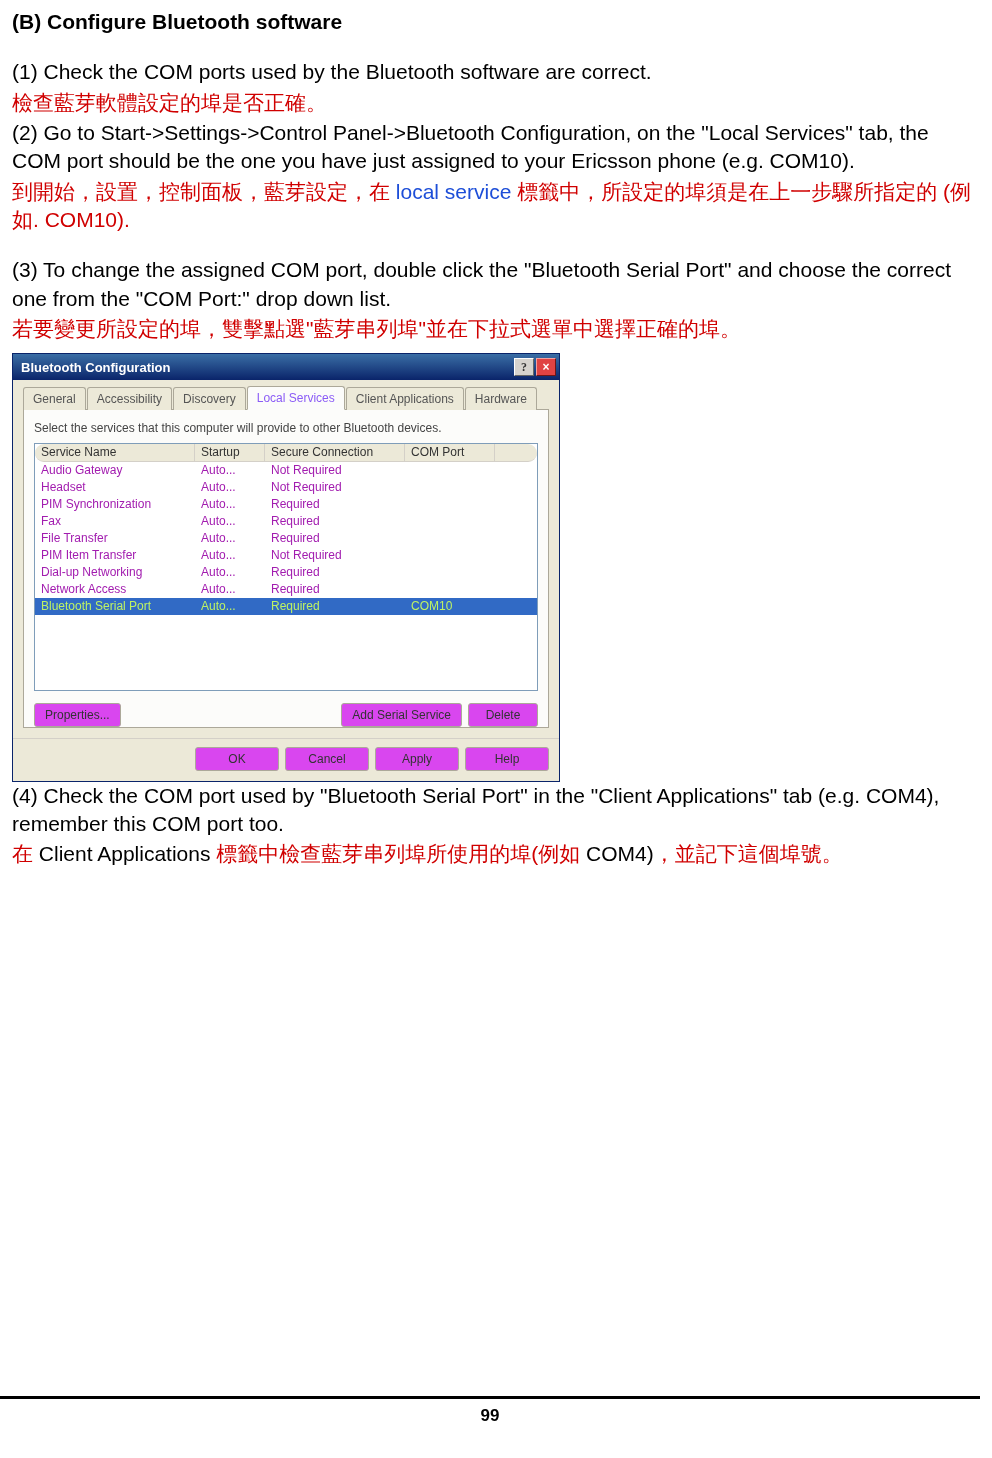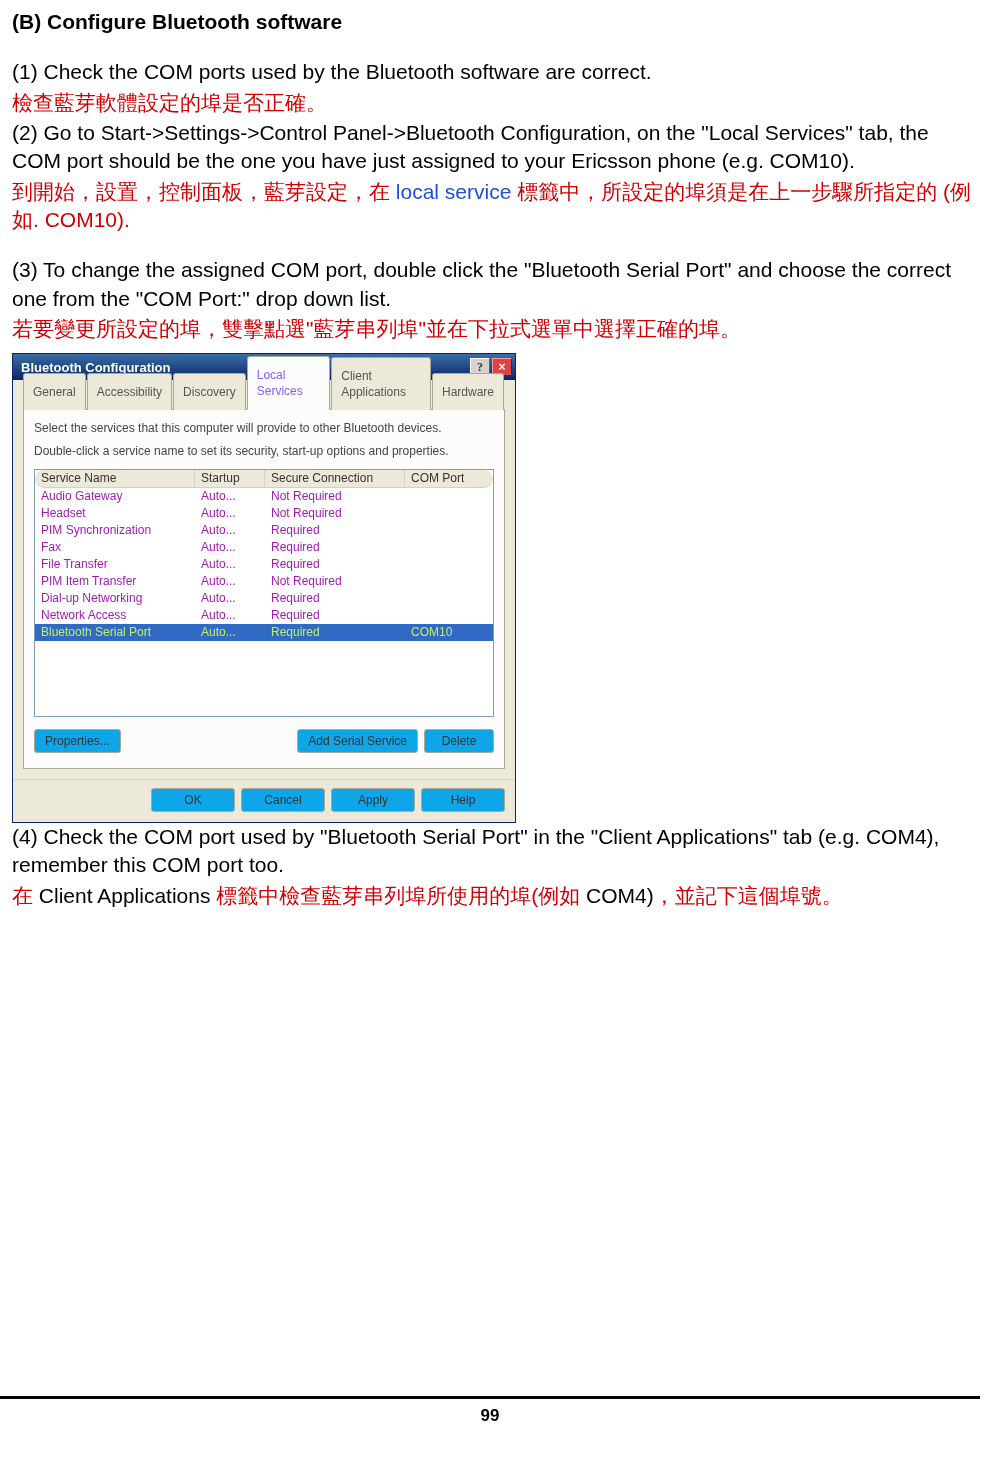--- a/index.html
+++ b/index.html
@@ -13,21 +13,21 @@
     font-size: 21px;
     line-height: 1.35;
     color: #000;
   }
   .heading { font-weight: bold; margin-bottom: 22px; }
   .para { margin-bottom: 2px; }
   .red { color: #d00000; }
   .gap { height: 20px; }
   .figure {
     margin-top: 10px;
-    width: 504px;
+    width: 548px;
     border: 1px solid #0a246a;
     background: #ece9d8;
     font-family: Tahoma, Arial, sans-serif;
     font-size: 12px;
     color: #3a3a3a;
   }
   .titlebar {
     display: flex;
     align-items: center;
     justify-content: space-between;
@@ -45,42 +45,42 @@
     border: 1px solid #fff;
     border-right-color: #666; border-bottom-color: #666;
     display: flex; align-items: center; justify-content: center;
     font-size: 12px; font-weight: bold; color: #333;
   }
   .tb-close { background: #e04343; color: #fff; border-color: #f2a0a0; border-right-color: #701515; border-bottom-color: #701515;}
   .tb-help { font-family: Georgia, serif; font-weight: bold;}
   .dlg-body { padding: 8px 10px 10px 10px; }
   .tabs { display: flex; border-bottom: 1px solid #aca899; height: 22px; align-items: flex-end; }
   .tab {
-    padding: 10px 9px;
+    padding: 3px 9px;
     border: 1px solid #aca899;
     border-bottom: none;
     background: #ece9d8;
     border-radius: 3px 3px 0 0;
     margin-right: 1px;
     font-size: 12px;
     color: #555;
     position: relative;
     top: 1px;
   }
   .tab.active {
     background: #fcfcfa;
     color: #8b5cf6;
     border-bottom: 1px solid #fcfcfa;
     z-index: 2;
   }
   .tab-panel {
     border: 1px solid #aca899;
     border-top: none;
     background: #fcfcfa;
-    padding: 10px 10px 15px 10px;
+    padding: 10px 10px 0 10px;
   }
   .desc { font-size: 12px; color: #444; margin-bottom: 6px; }
   .desc2 { font-size: 12px; color: #444; margin-bottom: 10px; }
   .listbox {
     border: 1px solid #7f9db9;
     background: #fff;
     height: 248px;
     overflow: hidden;
   }
   .list-head, .list-row {
@@ -111,21 +111,21 @@
   }
   .list-row.selected { background: #316ac5; }
   .list-row.selected > div { color: #bef264; }
   .btn {
     display: inline-flex;
     align-items: center;
     justify-content: center;
     min-width: 84px;
     height: 24px;
     padding: 0 10px;
-    background: #0ea5e9;
+    background: #d946ef;
     border: 1px solid #aca899;
     border-radius: 3px;
     font-size: 12px;
     color: #333;
   }
   .row-btns { display: flex; justify-content: space-between; margin-top: 12px; }
   .row-btns .right { display: flex; gap: 6px; }
   .bottom-btns {
     display: flex;
     justify-content: flex-end;
@@ -175,21 +175,20 @@
     <div class="tabs">
       <div class="tab">General</div>
       <div class="tab">Accessibility</div>
       <div class="tab">Discovery</div>
       <div class="tab active">Local Services</div>
       <div class="tab">Client Applications</div>
       <div class="tab">Hardware</div>
     </div>
     <div class="tab-panel">
       <div class="desc">Select the services that this computer will provide to other Bluetooth devices.</div>
-      <div class="desc2">Double-click a service name to set its security, start-up options and properties.</div>
       <div class="listbox">
         <div class="list-head">
           <div>Service Name</div>
           <div>Startup</div>
           <div>Secure Connection</div>
           <div>COM Port</div>
         </div>
         <div id="list-rows">
             <div class="list-row">
               <div>Audio Gateway</div>

